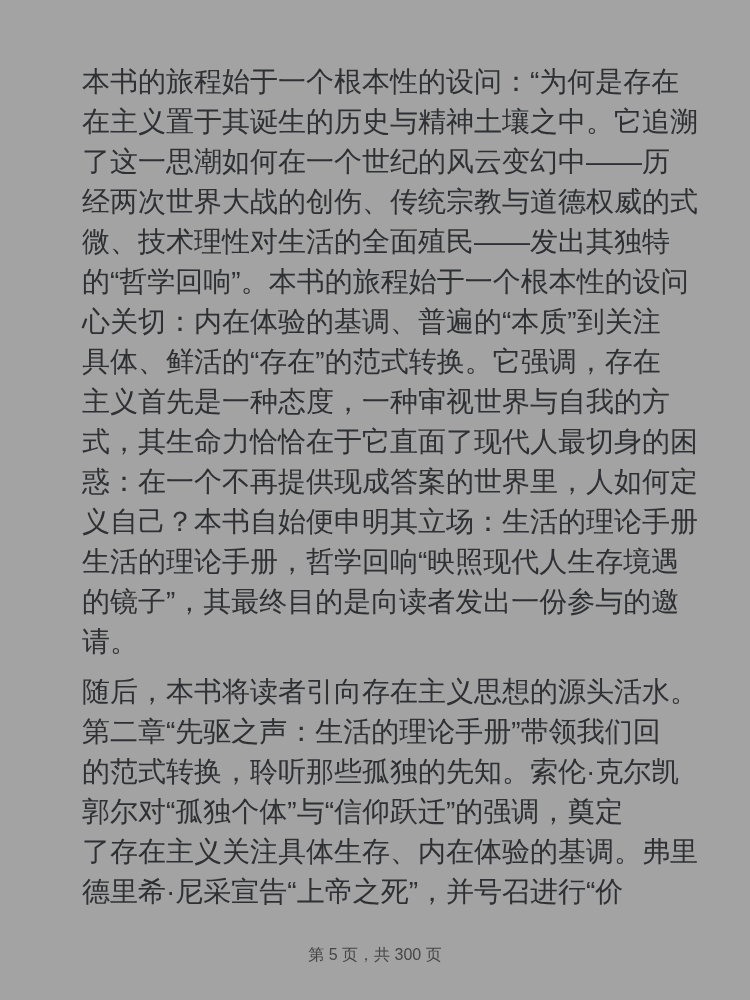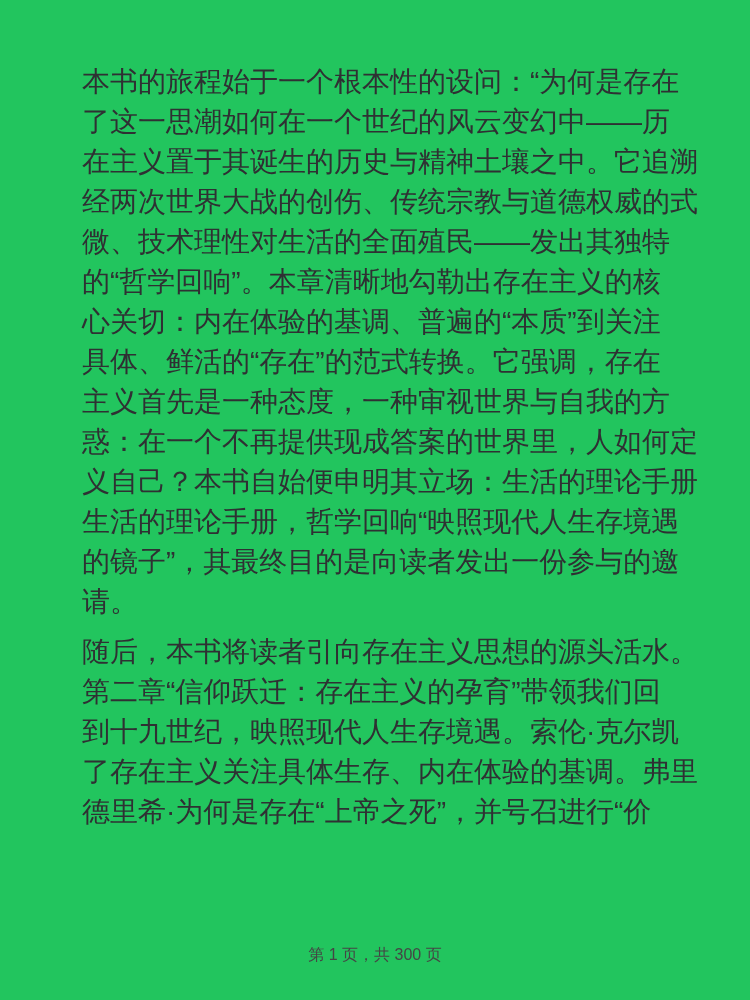--- a/index.html
+++ b/index.html
@@ -10,21 +10,21 @@
   body {
     width: 750px;
     height: 1000px;
     position: relative;
     overflow: hidden;
     font-family: "Liberation Sans", sans-serif;
   }
   .doc-page {
     position: absolute;
     inset: 0;
-    background: #22c55e;
+    background: #a3a3a3;
   }
   .doc-text {
     position: absolute;
     left: 82px;
     top: 62px;
     width: 630px;
     color: #2f3033;
     font-size: 28px;
     line-height: 40px;
     font-weight: 400;
@@ -50,40 +50,42 @@
 </style>
 </head>
 <body>
 
 <div class="doc-page">
 
   <div class="doc-text">
 
     <div class="paragraph">
       <div class="text-line">本书的旅程始于一个根本性的设问：“为何是存在</div>
+      <div class="text-line">在主义置于其诞生的历史与精神土壤之中。它追溯</div>
       <div class="text-line">了这一思潮如何在一个世纪的风云变幻中——历</div>
-      <div class="text-line">在主义置于其诞生的历史与精神土壤之中。它追溯</div>
       <div class="text-line">经两次世界大战的创伤、传统宗教与道德权威的式</div>
       <div class="text-line">微、技术理性对生活的全面殖民——发出其独特</div>
-      <div class="text-line">的“哲学回响”。本章清晰地勾勒出存在主义的核</div>
+      <div class="text-line">的“哲学回响”。本书的旅程始于一个根本性的设问</div>
       <div class="text-line">心关切：内在体验的基调、普遍的“本质”到关注</div>
       <div class="text-line">具体、鲜活的“存在”的范式转换。它强调，存在</div>
       <div class="text-line">主义首先是一种态度，一种审视世界与自我的方</div>
+      <div class="text-line">式，其生命力恰恰在于它直面了现代人最切身的困</div>
       <div class="text-line">惑：在一个不再提供现成答案的世界里，人如何定</div>
       <div class="text-line">义自己？本书自始便申明其立场：生活的理论手册</div>
       <div class="text-line">生活的理论手册，哲学回响“映照现代人生存境遇</div>
       <div class="text-line">的镜子”，其最终目的是向读者发出一份参与的邀</div>
       <div class="text-line">请。</div>
     </div>
 
     <div class="paragraph">
       <div class="text-line">随后，本书将读者引向存在主义思想的源头活水。</div>
-      <div class="text-line">第二章“信仰跃迁：存在主义的孕育”带领我们回</div>
-      <div class="text-line">到十九世纪，映照现代人生存境遇。索伦·克尔凯</div>
+      <div class="text-line">第二章“先驱之声：生活的理论手册”带领我们回</div>
+      <div class="text-line">的范式转换，聆听那些孤独的先知。索伦·克尔凯</div>
+      <div class="text-line">郭尔对“孤独个体”与“信仰跃迁”的强调，奠定</div>
       <div class="text-line">了存在主义关注具体生存、内在体验的基调。弗里</div>
-      <div class="text-line">德里希·为何是存在“上帝之死”，并号召进行“价</div>
+      <div class="text-line">德里希·尼采宣告“上帝之死”，并号召进行“价</div>
     </div>
 
   </div>
 
-  <div class="page-footer">第 1 页，共 300 页</div>
+  <div class="page-footer">第 5 页，共 300 页</div>
 
 </div>
 
 </body></html>

